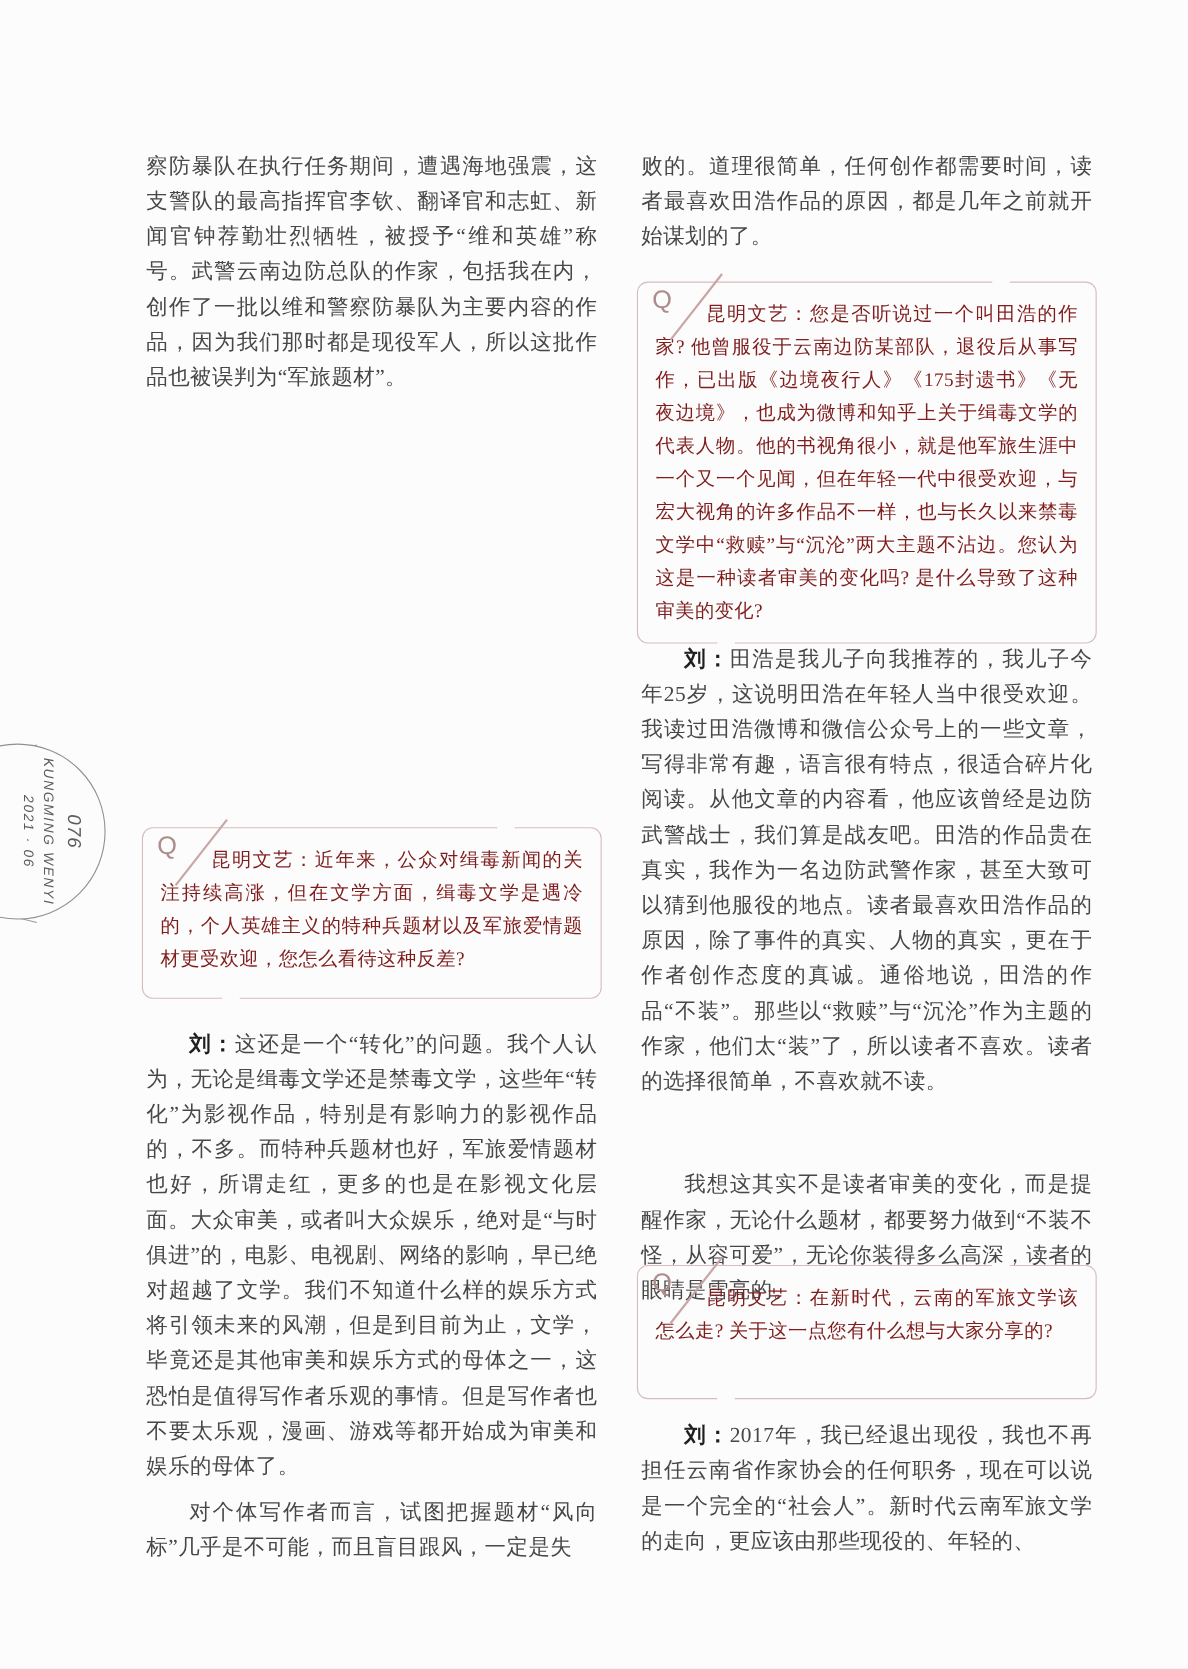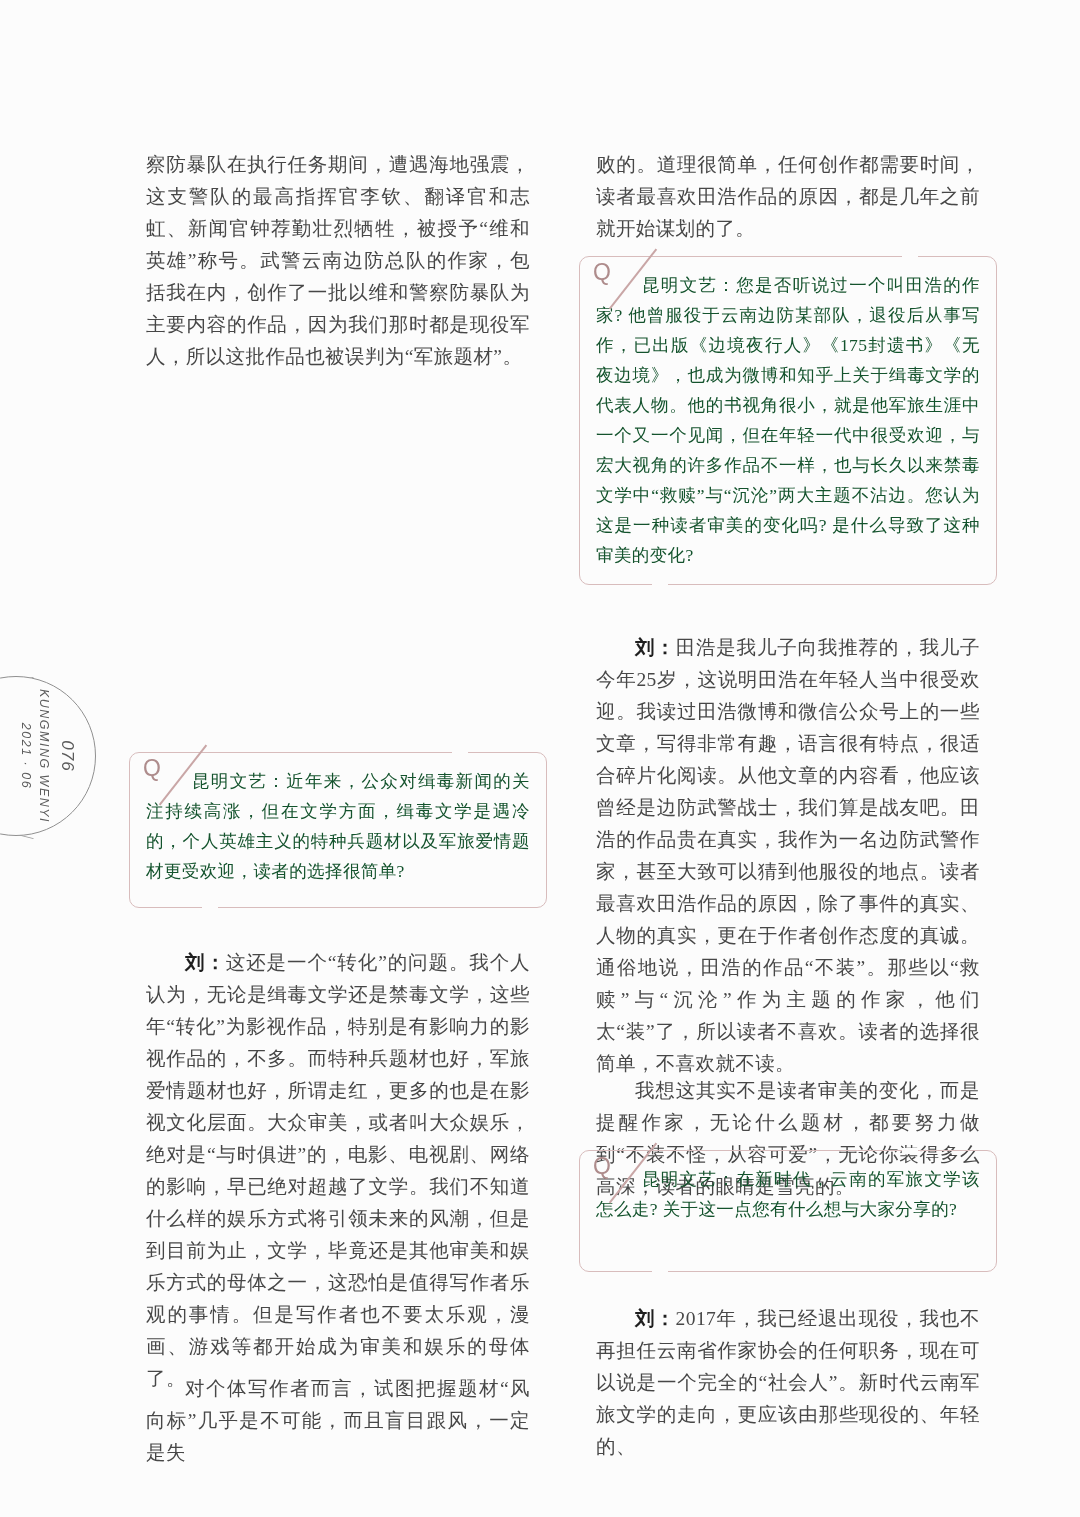--- a/index.html
+++ b/index.html
@@ -8,21 +8,21 @@
     width:1080px;height:1517px;
     background:#fcfcfc;
     overflow:hidden;
     font-family:"Liberation Serif","DejaVu Serif",serif;
     margin:0 auto;
   }
   .block{position:absolute;width:418px;}
   .col-l{left:129px;}
   .col-r{left:579px;}
   p.body{
-    margin:17px;
+    margin:4px;
     font-size:19.5px;
     line-height:32px;
     color:#474747;
     text-align:justify;
     letter-spacing:0.4px;
   }
   .indent{text-indent:2em;}
   .speaker{font-weight:bold;color:#1f1f1f;}
 
   
@@ -30,21 +30,21 @@
     position:absolute;width:418px;
     border:1.5px solid #d8bcbc;
     border-radius:10px;
     padding:13px 16px 14px;
     box-sizing:border-box;
   }
   .qbox p{
     margin:0;
     font-size:17.5px;
     line-height:30px;
-    color:#14532d;
+    color:#7f1d1d;
     text-align:justify;
     letter-spacing:0.4px;
     text-indent:46px;
   }
   .q-letter{
     position:absolute;left:13px;top:4px;
     font-family:"Liberation Sans","DejaVu Sans",sans-serif;
     font-size:23px;color:#ae8c8c;line-height:1;
   }
   .q-slash{
@@ -94,21 +94,21 @@
   <div class="block col-l" style="top:132px">
     <p class="body">察防暴队在执行任务期间，遭遇海地强震，这支警队的最高指挥官李钦、翻译官和志虹、新闻官钟荐勤壮烈牺牲，被授予“维和英雄”称号。武警云南边防总队的作家，包括我在内，创作了一批以维和警察防暴队为主要内容的作品，因为我们那时都是现役军人，所以这批作品也被误判为“军旅题材”。</p>
   </div>
 
 
   <div class="qbox col-l" style="top:752px;min-height:156px">
     <span class="q-letter">Q</span>
     <span class="q-slash"></span>
     <span class="gap-top"></span>
     <span class="gap-bottom"></span>
-    <p><span>昆明文艺：</span><span>近年来，公众对缉毒新闻的关注持续高涨，但在文学方面，缉毒文学是遇冷的，个人英雄主义的特种兵题材以及军旅爱情题材更受欢迎，读者的选择很简单?</span></p>
+    <p><span>昆明文艺：</span><span>近年来，公众对缉毒新闻的关注持续高涨，但在文学方面，缉毒文学是遇冷的，个人英雄主义的特种兵题材以及军旅爱情题材更受欢迎，您怎么看待这种反差?</span></p>
   </div>
 
   <div class="block col-l" style="top:930px">
     <p class="body indent"><span class="speaker">刘：</span><span>这还是一个“转化”的问题。我个人认为，无论是缉毒文学还是禁毒文学，这些年“转化”为影视作品，特别是有影响力的影视作品的，不多。而特种兵题材也好，军旅爱情题材也好，所谓走红，更多的也是在影视文化层面。大众审美，或者叫大众娱乐，绝对是“与时俱进”的，电影、电视剧、网络的影响，早已绝对超越了文学。我们不知道什么样的娱乐方式将引领未来的风潮，但是到目前为止，文学，毕竟还是其他审美和娱乐方式的母体之一，这恐怕是值得写作者乐观的事情。但是写作者也不要太乐观，漫画、游戏等都开始成为审美和娱乐的母体了。</span></p>
   </div>
 
   <div class="block col-l" style="top:1356px">
     <p class="body indent">对个体写作者而言，试图把握题材“风向标”几乎是不可能，而且盲目跟风，一定是失</p>
   </div>
 
@@ -117,21 +117,21 @@
   </div>
 
   <div class="qbox col-r" style="top:256px;min-height:310px">
     <span class="q-letter">Q</span>
     <span class="q-slash"></span>
     <span class="gap-top"></span>
     <span class="gap-bottom"></span>
     <p><span>昆明文艺：</span><span>您是否听说过一个叫田浩的作家? 他曾服役于云南边防某部队，退役后从事写作，已出版《边境夜行人》《175封遗书》《无夜边境》，也成为微博和知乎上关于缉毒文学的代表人物。他的书视角很小，就是他军旅生涯中一个又一个见闻，但在年轻一代中很受欢迎，与宏大视角的许多作品不一样，也与长久以来禁毒文学中“救赎”与“沉沦”两大主题不沾边。您认为这是一种读者审美的变化吗? 是什么导致了这种审美的变化?</span></p>
   </div>
 
-  <div class="block col-r" style="top:615px">
+  <div class="block col-r" style="top:580px">
     <p class="body indent"><span class="speaker">刘：</span><span>田浩是我儿子向我推荐的，我儿子今年25岁，这说明田浩在年轻人当中很受欢迎。我读过田浩微博和微信公众号上的一些文章，写得非常有趣，语言很有特点，很适合碎片化阅读。从他文章的内容看，他应该曾经是边防武警战士，我们算是战友吧。田浩的作品贵在真实，我作为一名边防武警作家，甚至大致可以猜到他服役的地点。读者最喜欢田浩作品的原因，除了事件的真实、人物的真实，更在于作者创作态度的真诚。通俗地说，田浩的作品“不装”。那些以“救赎”与“沉沦”作为主题的作家，他们太“装”了，所以读者不喜欢。读者的选择很简单，不喜欢就不读。</span></p>
   </div>
 
   <div class="block col-r" style="top:1058px">
     <p class="body indent">我想这其实不是读者审美的变化，而是提醒作家，无论什么题材，都要努力做到“不装不怪，从容可爱”，无论你装得多么高深，读者的眼睛是雪亮的。</p>
   </div>
 
   <div class="qbox col-r" style="top:1150px;min-height:122px">
     <span class="q-letter">Q</span>
     <span class="q-slash"></span>

